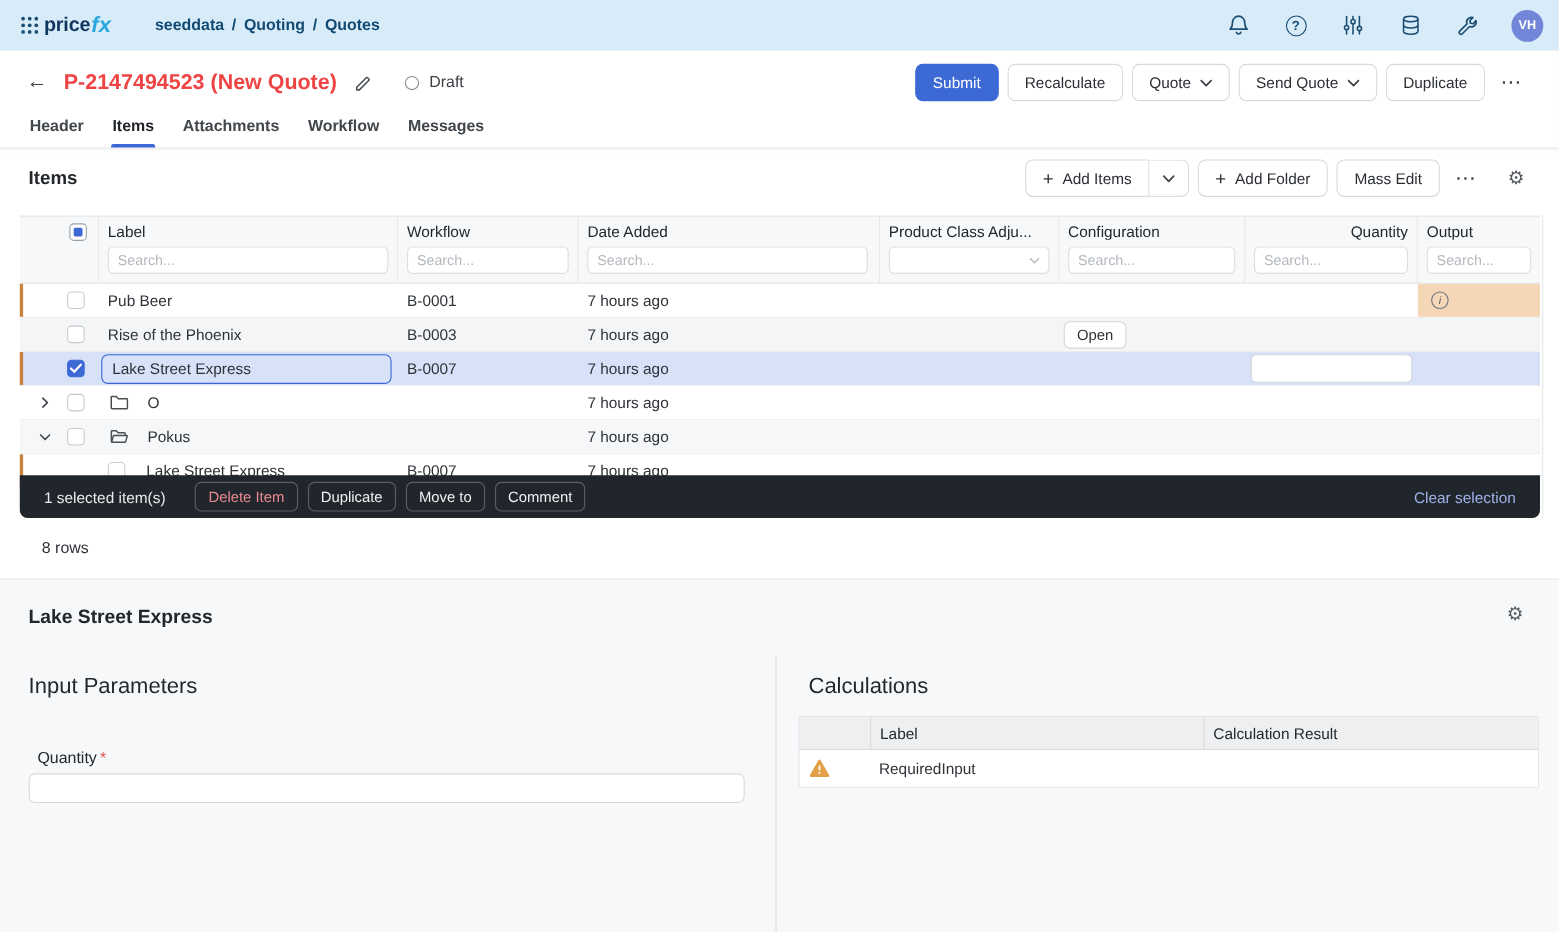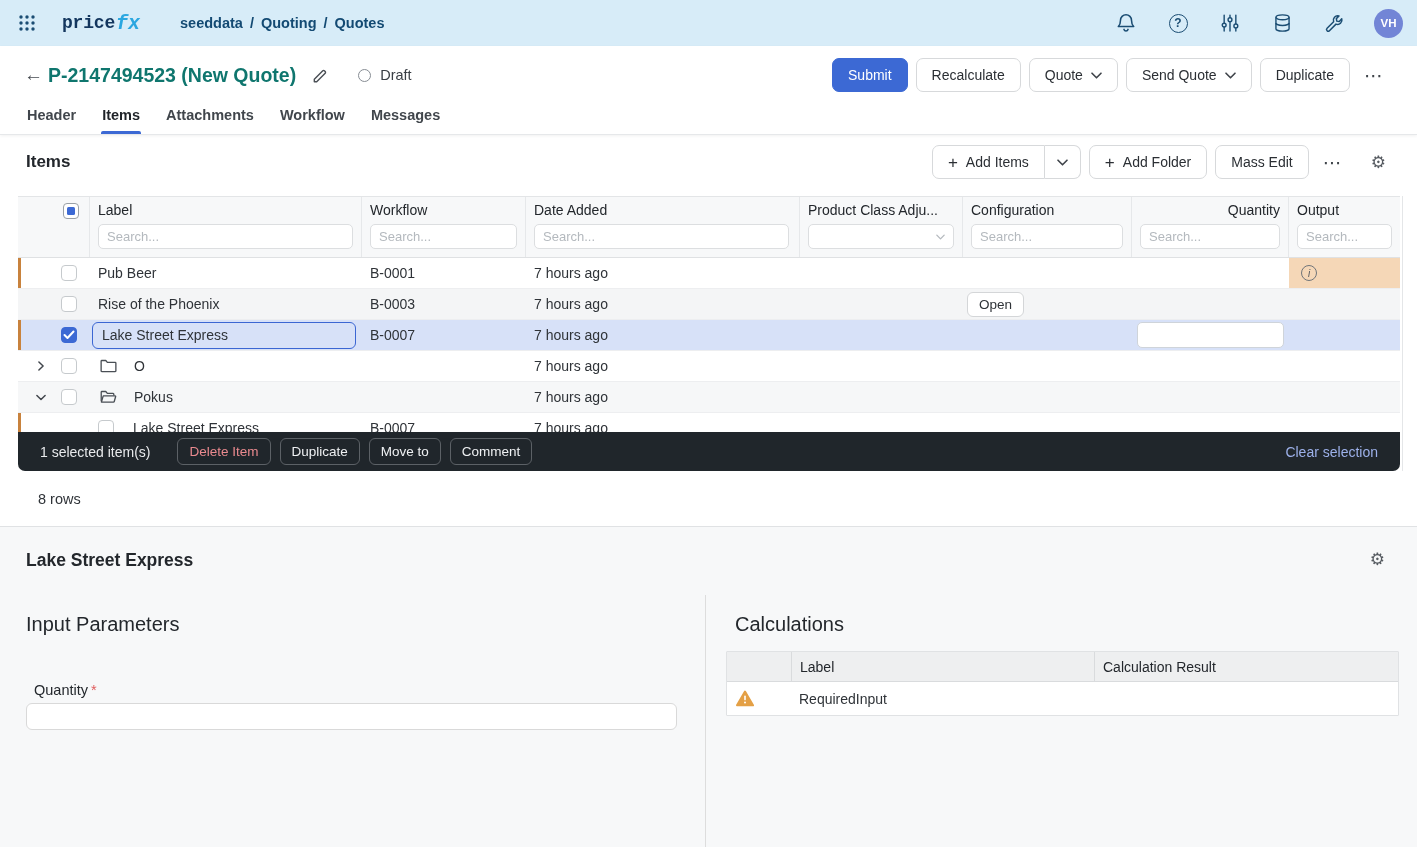--- a/index.html
+++ b/index.html
@@ -3,38 +3,38 @@
 <meta charset="utf-8">
 <style>
   * { box-sizing: border-box; margin: 0; padding: 0; }
   html,body { width:1417px; height:847px; overflow:hidden; background:#fff;
     font-family:"Liberation Sans", "DejaVu Sans", sans-serif; color:#2b2f34; }
 
   
   .topbar { position:absolute; left:0; top:0; width:1417px; height:46px;
     background:#d7ecf8; display:flex; align-items:center; padding:0 14px; }
   .waffle { width:26px; height:26px; display:flex; align-items:center; justify-content:center; cursor:pointer; }
-  .logo { display:flex; align-items:center; margin-left:22px; cursor:pointer;font-family:Liberation Mono, monospace; }
+  .logo { display:flex; align-items:flex-start; cursor:pointer; }
   .logo .p1 { font-size:18px; font-weight:700; color:#13365e; letter-spacing:-0.2px; }
   .logo .p2 { font-size:20px; font-weight:700; font-style:italic; color:#2ba7e0; margin-left:1px; }
   .crumb { margin-left:40px; font-size:14.5px; font-weight:600; color:#134a73; display:flex; gap:7px; }
   .crumb span { cursor:pointer; }
   .top-icons { margin-left:auto; display:flex; align-items:center; gap:28px; }
   .tico { width:24px; height:24px; display:flex; align-items:center; justify-content:center; cursor:pointer; }
   .help-circle { width:19px; height:19px; border:1.8px solid #1b4d73; border-radius:50%;
     display:flex; align-items:center; justify-content:center; font-size:12px; font-weight:700; color:#1b4d73; }
   .avatar { width:29px; height:29px; border-radius:50%; background:#7285d6; color:#fff;
     font-size:11.5px; font-weight:600; display:flex; align-items:center; justify-content:center; cursor:pointer; }
 
   
   .qheader { position:absolute; left:0; top:46px; width:1417px; height:89px; background:#fff;
     border-bottom:1px solid #e6e8ea; box-shadow:0 1px 3px rgba(0,0,0,0.06); z-index:3; }
   .qh-top { position:absolute; left:24px; right:27px; top:12px; display:flex; align-items:center; }
   .back-btn { font-size:19px; color:#44494f; cursor:pointer; width:24px; }
-  .q-title { font-size:19.5px; font-weight:700; color:#0f766e; margin-left:0; }
+  .q-title { font-size:19.5px; font-weight:700; color:#ef4444; margin-left:10px; }
   .edit-ic { margin-left:15px; cursor:pointer; display:flex; }
   .status { display:flex; align-items:center; gap:9px; margin-left:28px; }
   .status-circle { width:13px; height:13px; border:1.6px solid #878d94; border-radius:50%; }
   .status-label { font-size:14.5px; color:#3a3f45; }
   .qh-actions { margin-left:auto; display:flex; align-items:center; gap:8px; }
   .btn { display:inline-flex; align-items:center; justify-content:center; gap:8px; height:34px;
     padding:0 15px; border:1px solid #d7d9db; border-radius:7px; background:#fff; font-size:14px;
     color:#2b2f34; cursor:pointer; white-space:nowrap; }
   .btn-primary { background:#3c69d4; border-color:#3c69d4; color:#fff; }
   .chev { color:#3f444a; display:flex; }

